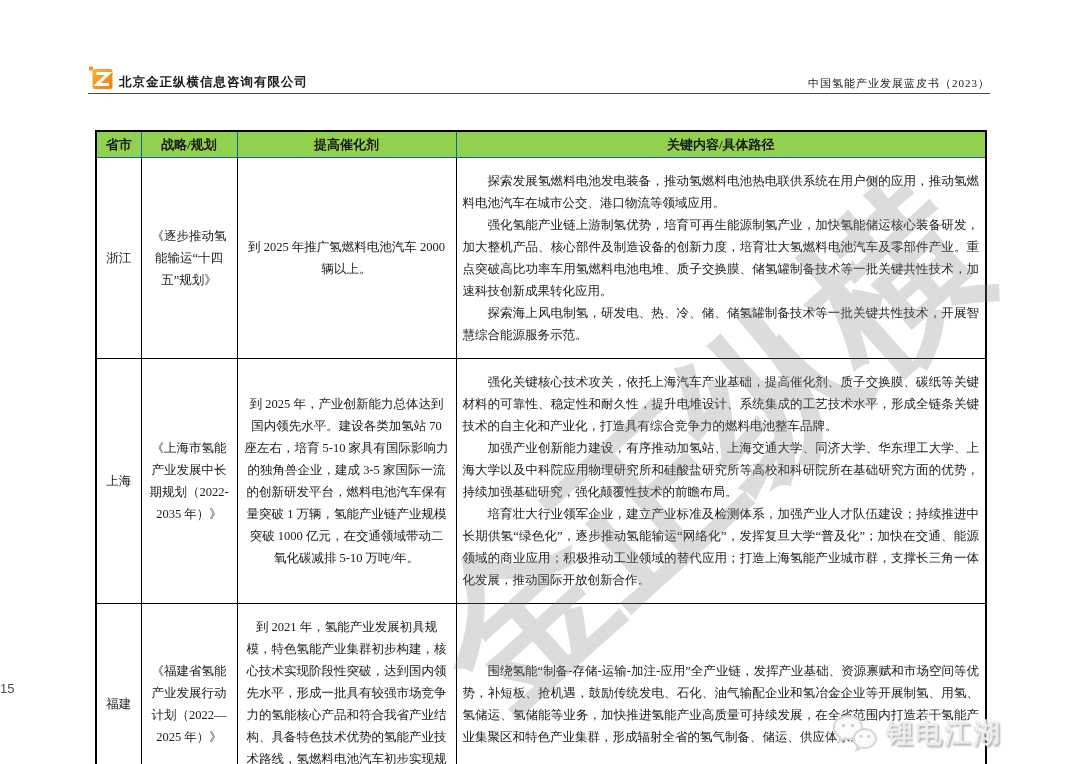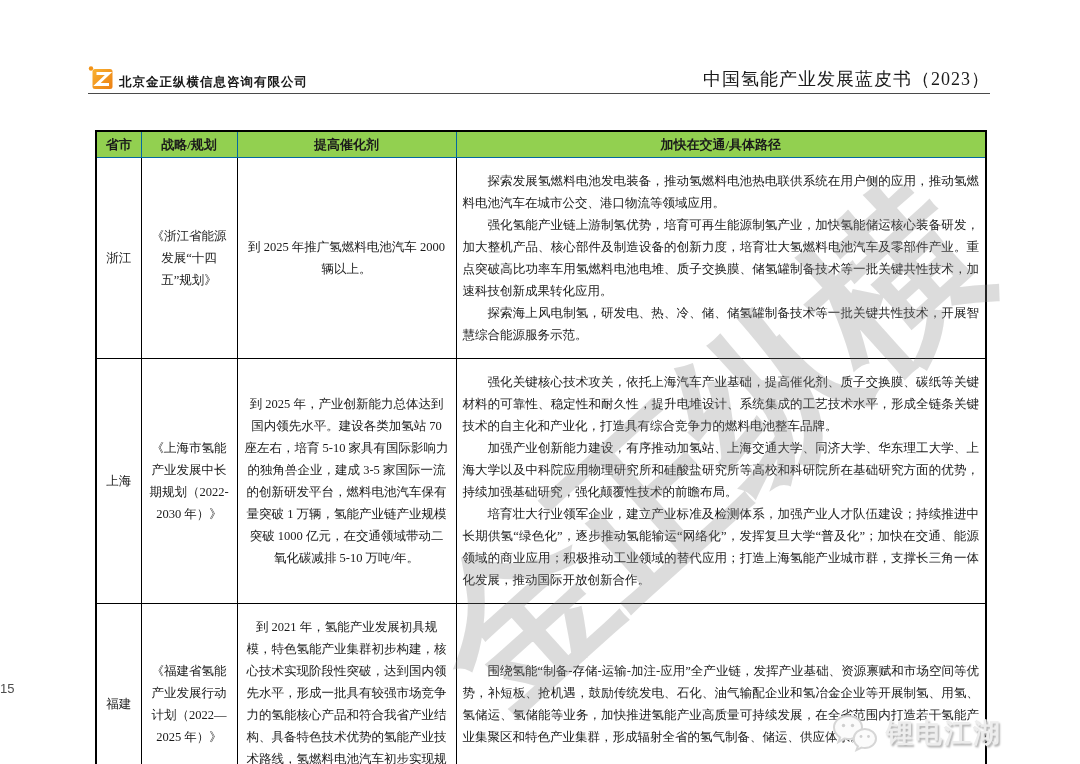--- a/index.html
+++ b/index.html
@@ -5,21 +5,21 @@
   html,body{margin:0;padding:0;background:#ffffff;}
   .page{position:relative;width:1080px;height:764px;background:#ffffff;overflow:hidden;
         font-family:"Liberation Serif","DejaVu Serif",serif;color:#1a1a1a;margin-top:15px;}
 
   
   .doc-header{position:absolute;left:88px;top:50px;width:902px;display:flex;
               justify-content:space-between;align-items:flex-end;
               border-bottom:1px solid #4a4a4a;padding-bottom:2px;}
   .header-left{display:flex;align-items:flex-end;gap:5px;}
   .company-name{font-size:12.5px;font-weight:bold;letter-spacing:1px;}
-  .book-title{font-size:18px;letter-spacing:1px;font-family:Liberation Serif, serif;}
+  .book-title{font-size:11px;letter-spacing:1px;font-family:Liberation Serif, serif;}
 
   
   table.policy{position:absolute;left:95px;top:115px;width:890px;
                border-collapse:collapse;table-layout:fixed;
                border:2px solid #000;}
   table.policy th{background:#92d050;border:1px solid #0369a1;font-weight:bold;
                   font-size:13px;height:23px;padding:1px 2px;}
   table.policy td{border:1px solid #000;font-size:12.5px;vertical-align:middle;
                   padding:12px 6px;}
   td.center{text-align:center;line-height:22px;}
@@ -75,37 +75,37 @@
       <col style="width:45px">
         <col style="width:96px">
         <col style="width:219px">
         <col style="width:530px">
     </colgroup>
     <thead>
       <tr>
         <th>省市</th>
         <th>战略/规划</th>
         <th>提高催化剂</th>
-        <th>加快在交通/具体路径</th>
+        <th>关键内容/具体路径</th>
       </tr>
     </thead>
     <tbody>
         <tr>
           <td class="center">浙江</td>
-          <td class="center">《浙江省能源发展“十四五”规划》</td>
+          <td class="center">《逐步推动氢能输运“十四五”规划》</td>
           <td class="center">到 2025 年推广氢燃料电池汽车 2000 辆以上。</td>
           <td class="path">
             <p>探索发展氢燃料电池发电装备，推动氢燃料电池热电联供系统在用户侧的应用，推动氢燃料电池汽车在城市公交、港口物流等领域应用。</p>
             <p>强化氢能产业链上游制氢优势，培育可再生能源制氢产业，加快氢能储运核心装备研发，加大整机产品、核心部件及制造设备的创新力度，培育壮大氢燃料电池汽车及零部件产业。重点突破高比功率车用氢燃料电池电堆、质子交换膜、储氢罐制备技术等一批关键共性技术，加速科技创新成果转化应用。</p>
             <p>探索海上风电制氢，研发电、热、冷、储、储氢罐制备技术等一批关键共性技术，开展智慧综合能源服务示范。</p>
           </td>
         </tr>
         <tr>
           <td class="center">上海</td>
-          <td class="center">《上海市氢能产业发展中长期规划（2022-2030 年）》</td>
+          <td class="center">《上海市氢能产业发展中长期规划（2022-2035 年）》</td>
           <td class="center">到 2025 年，产业创新能力总体达到国内领先水平。建设各类加氢站 70 座左右，培育 5-10 家具有国际影响力的独角兽企业，建成 3-5 家国际一流的创新研发平台，燃料电池汽车保有量突破 1 万辆，氢能产业链产业规模突破 1000 亿元，在交通领域带动二氧化碳减排 5-10 万吨/年。</td>
           <td class="path">
             <p>强化关键核心技术攻关，依托上海汽车产业基础，提高催化剂、质子交换膜、碳纸等关键材料的可靠性、稳定性和耐久性，提升电堆设计、系统集成的工艺技术水平，形成全链条关键技术的自主化和产业化，打造具有综合竞争力的燃料电池整车品牌。</p>
             <p>加强产业创新能力建设，有序推动加氢站、上海交通大学、同济大学、华东理工大学、上海大学以及中科院应用物理研究所和硅酸盐研究所等高校和科研院所在基础研究方面的优势，持续加强基础研究，强化颠覆性技术的前瞻布局。</p>
             <p>培育壮大行业领军企业，建立产业标准及检测体系，加强产业人才队伍建设；持续推进中长期供氢“绿色化”，逐步推动氢能输运“网络化”，发挥复旦大学“普及化”；加快在交通、能源领域的商业应用；积极推动工业领域的替代应用；打造上海氢能产业城市群，支撑长三角一体化发展，推动国际开放创新合作。</p>
           </td>
         </tr>
         <tr>
           <td class="center">福建</td>
           <td class="center">《福建省氢能产业发展行动计划（2022—2025 年）》</td>

